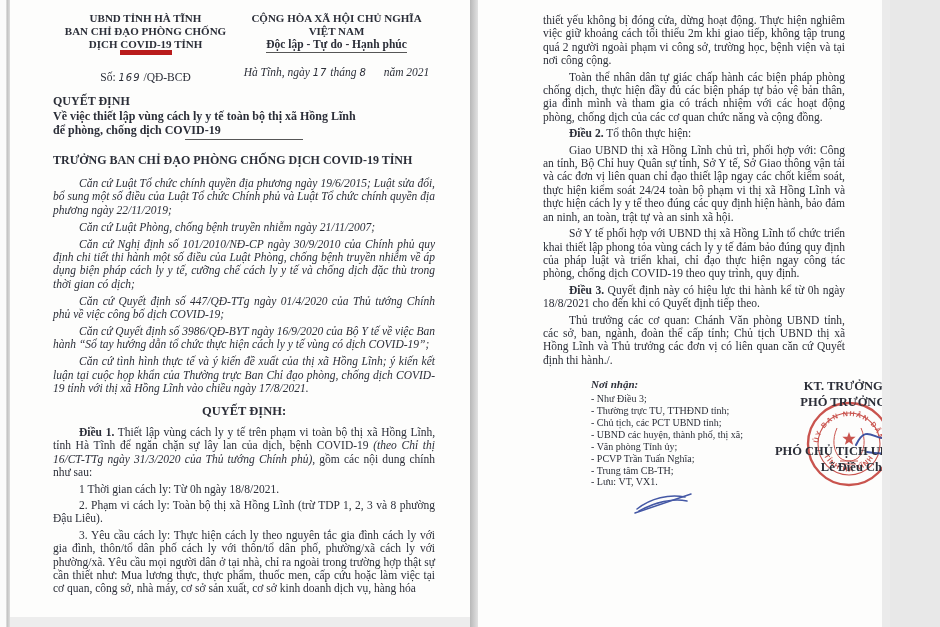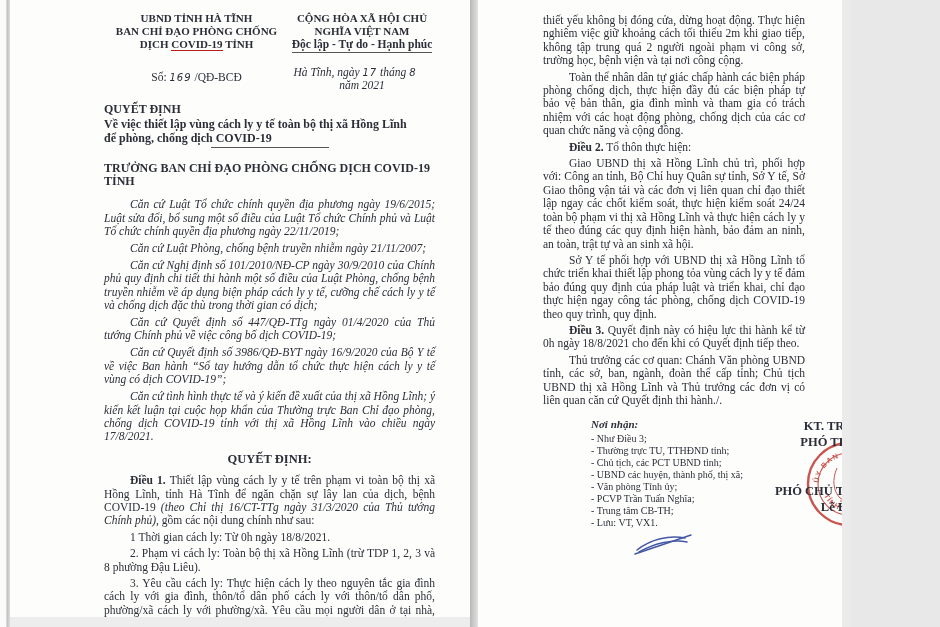--- a/index.html
+++ b/index.html
@@ -9,34 +9,34 @@
     font-family:"Liberation Serif", serif;
     color:#2b2e38;
   }
   .wrap{display:flex;width:940px;height:627px;}
   .edge-l{width:10px;height:627px;background:linear-gradient(to right,#fbfbfb 0,#fbfbfb 55%,#c2c2c2 72%,#dedede 100%);}
   .p1wrap{width:460px;height:627px;background:#ededed;}
   .gutter{width:8px;height:627px;background:linear-gradient(to right,#b8b8b8,#e2e2e2);}
   .edge-r{width:8px;height:627px;background:#ebebeb;}
 
   .page{background:#fdfdfc;box-sizing:border-box;overflow:hidden;}
-  .page1{width:460px;height:617px;padding:12px 35px 0 94px;}
-  .page2{width:364px;height:627px;padding:14px 37px 0 65px;position:relative;}
+  .page1{width:460px;height:617px;padding:12px 35px 0 43px;}
+  .page2{width:404px;height:627px;padding:14px 37px 0 65px;position:relative;}
 
   .doc{font-size:11.5px;line-height:13.4px;text-align:justify;}
   p{margin:0 0 3px 0;}
   .ind{text-indent:26px;}
   .b{font-weight:bold;}
   .i{font-style:italic;}
 
   
   .hdr{display:flex;}
   .hdr-left{width:185px;flex:none;text-align:center;font-weight:bold;font-size:11px;line-height:13px;}
   .hdr-right{flex:1;text-align:center;font-size:11px;line-height:13px;}
-  .u-part{border-bottom:1px solid #b91c1c;padding-bottom:0px;}
+  .u-part{border-bottom:5px solid #b91c1c;padding-bottom:0px;}
   .so-line{margin-top:20px;font-weight:normal;font-size:11.5px;}
   .fillin{font-family:"DejaVu Sans", sans-serif;font-style:italic;font-size:10px;letter-spacing:1px;}
   .motto{display:inline-block;border-bottom:1px solid #565656;padding-bottom:1px;font-weight:bold;font-size:11.5px;}
   .dateline{margin-top:13px;font-style:italic;font-size:11.5px;}
   .dateline .gap{display:inline-block;width:14px;}
 
   .title{text-align:left;font-weight:bold;margin-top:10px;font-size:12px;line-height:14.5px;}
   .title-underline{width:118px;border-bottom:1px solid #565656;margin:1px auto 0;}
   .authority{text-align:left;font-weight:bold;margin-top:14px;margin-bottom:10px;font-size:12px;}
   .recitals p{font-style:italic;margin:0 0 3.5px 0;text-indent:26px;}

